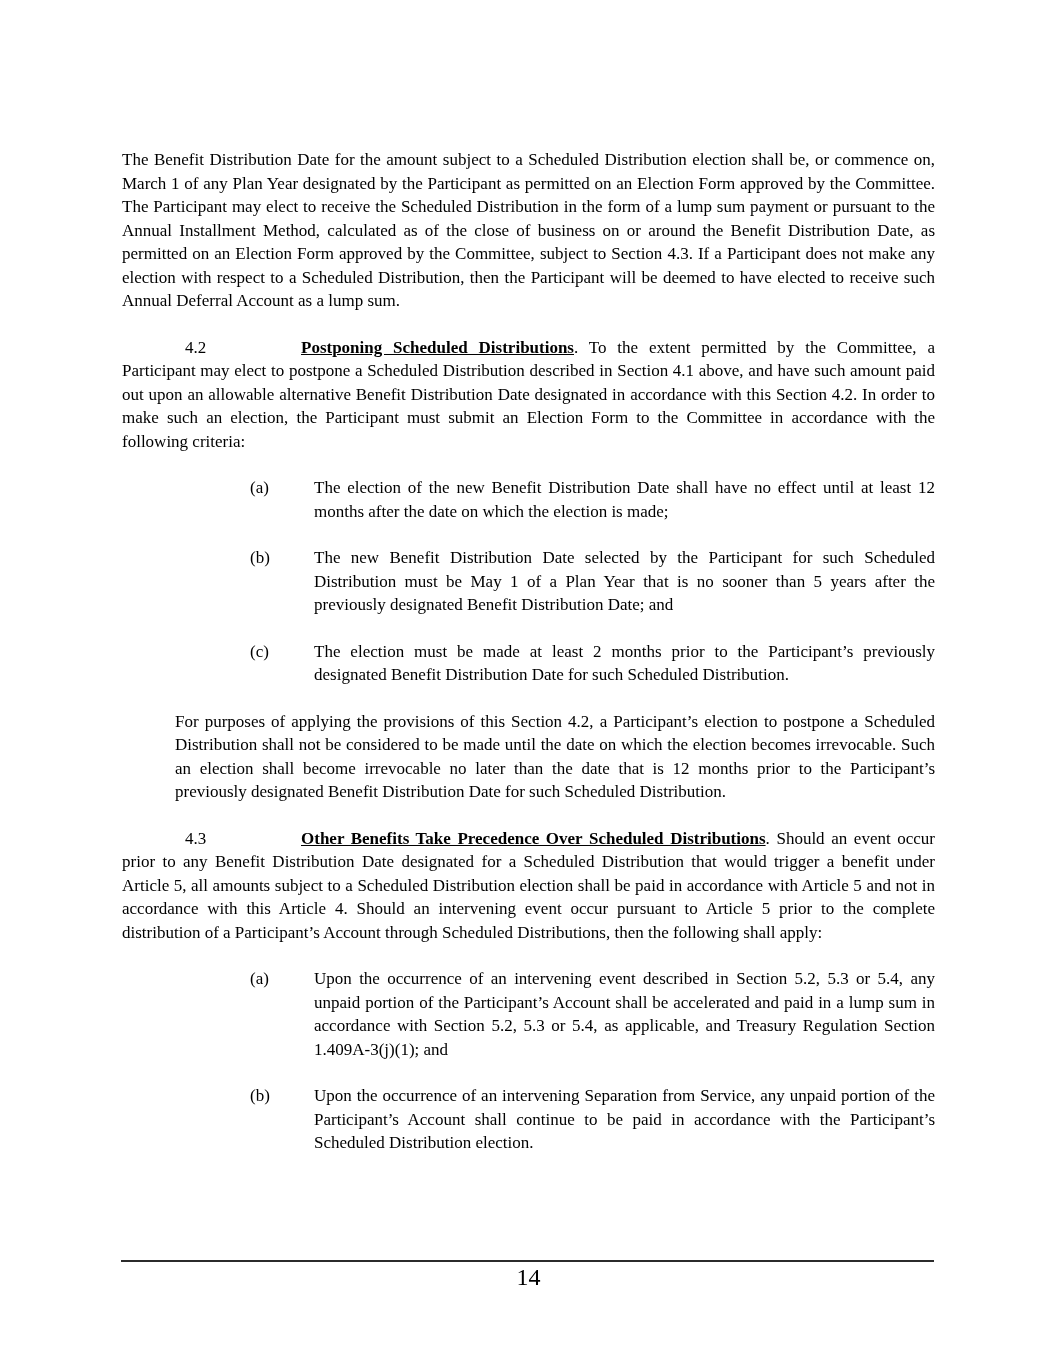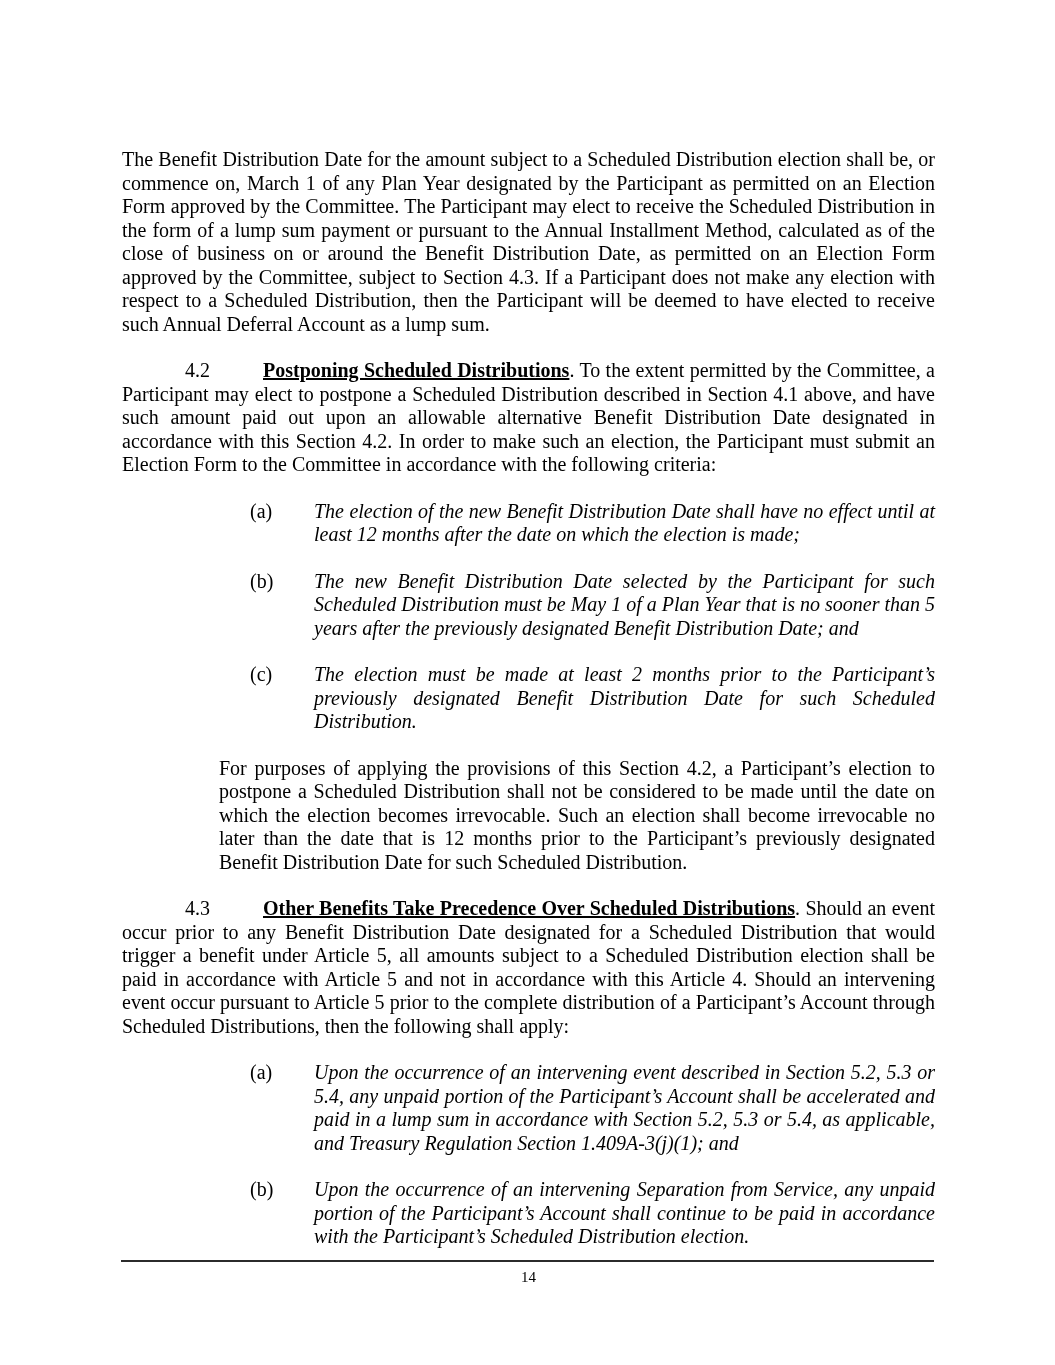--- a/index.html
+++ b/index.html
@@ -14,74 +14,74 @@
     background: #ffffff;
     font-family: "Liberation Serif", serif;
     color: #000000;
     overflow: hidden;
   }
   .content {
     position: absolute;
     left: 122px;
     top: 148px;
     width: 813px;
-    font-size: 20px;
+    font-size: 17px;
     line-height: 23.5px;
     text-align: justify;
   }
   .para {
     margin: 0 0 23px 0;
   }
   
   .section-para {
     text-indent: 63px;
   }
   .section-num {
     display: inline-block;
     width: 78px;
     text-indent: 0;
     font-weight: normal;
   }
   .section-heading {
     font-weight: bold;
     text-decoration: underline;
+    margin-left: 38px;
   }
   
   .list-item {
     display: flex;
     margin: 0 0 23px 128px;
   }
   .li-marker {
     width: 64px;
     flex: 0 0 64px;
   }
   .li-text {
     flex: 1;
     text-align: justify;
-    font-style: italic;
   }
   
   .closing-para {
-    margin-left: 97px;
+    margin-left: 53px;
   }
   .footer-rule {
     position: absolute;
     left: 121px;
     top: 1260px;
     width: 813px;
     height: 0;
     border-top: 2px solid #2b2b2b;
   }
   .page-number {
     position: absolute;
     left: 122px;
     top: 1265px;
     width: 813px;
     text-align: center;
-    font-size: 15px;
+    font-size: 24px;
     line-height: 24px;
   }
 </style>
 </head>
 <body>
 
 <div class="page">
   <div class="content">
 
     <p class="para">The Benefit Distribution Date for the amount subject to a Scheduled Distribution election shall be, or commence on, March 1 of any Plan Year designated by the Participant as permitted on an Election Form approved by the Committee.  The Participant may elect to receive the Scheduled Distribution in the form of a lump sum payment or pursuant to the Annual Installment Method, calculated as of the close of business on or around the Benefit Distribution Date, as permitted on an Election Form approved by the Committee, subject to Section 4.3. If a Participant does not make any election with respect to a Scheduled Distribution, then the Participant will be deemed to have elected to receive such Annual Deferral Account as a lump sum.</p>

